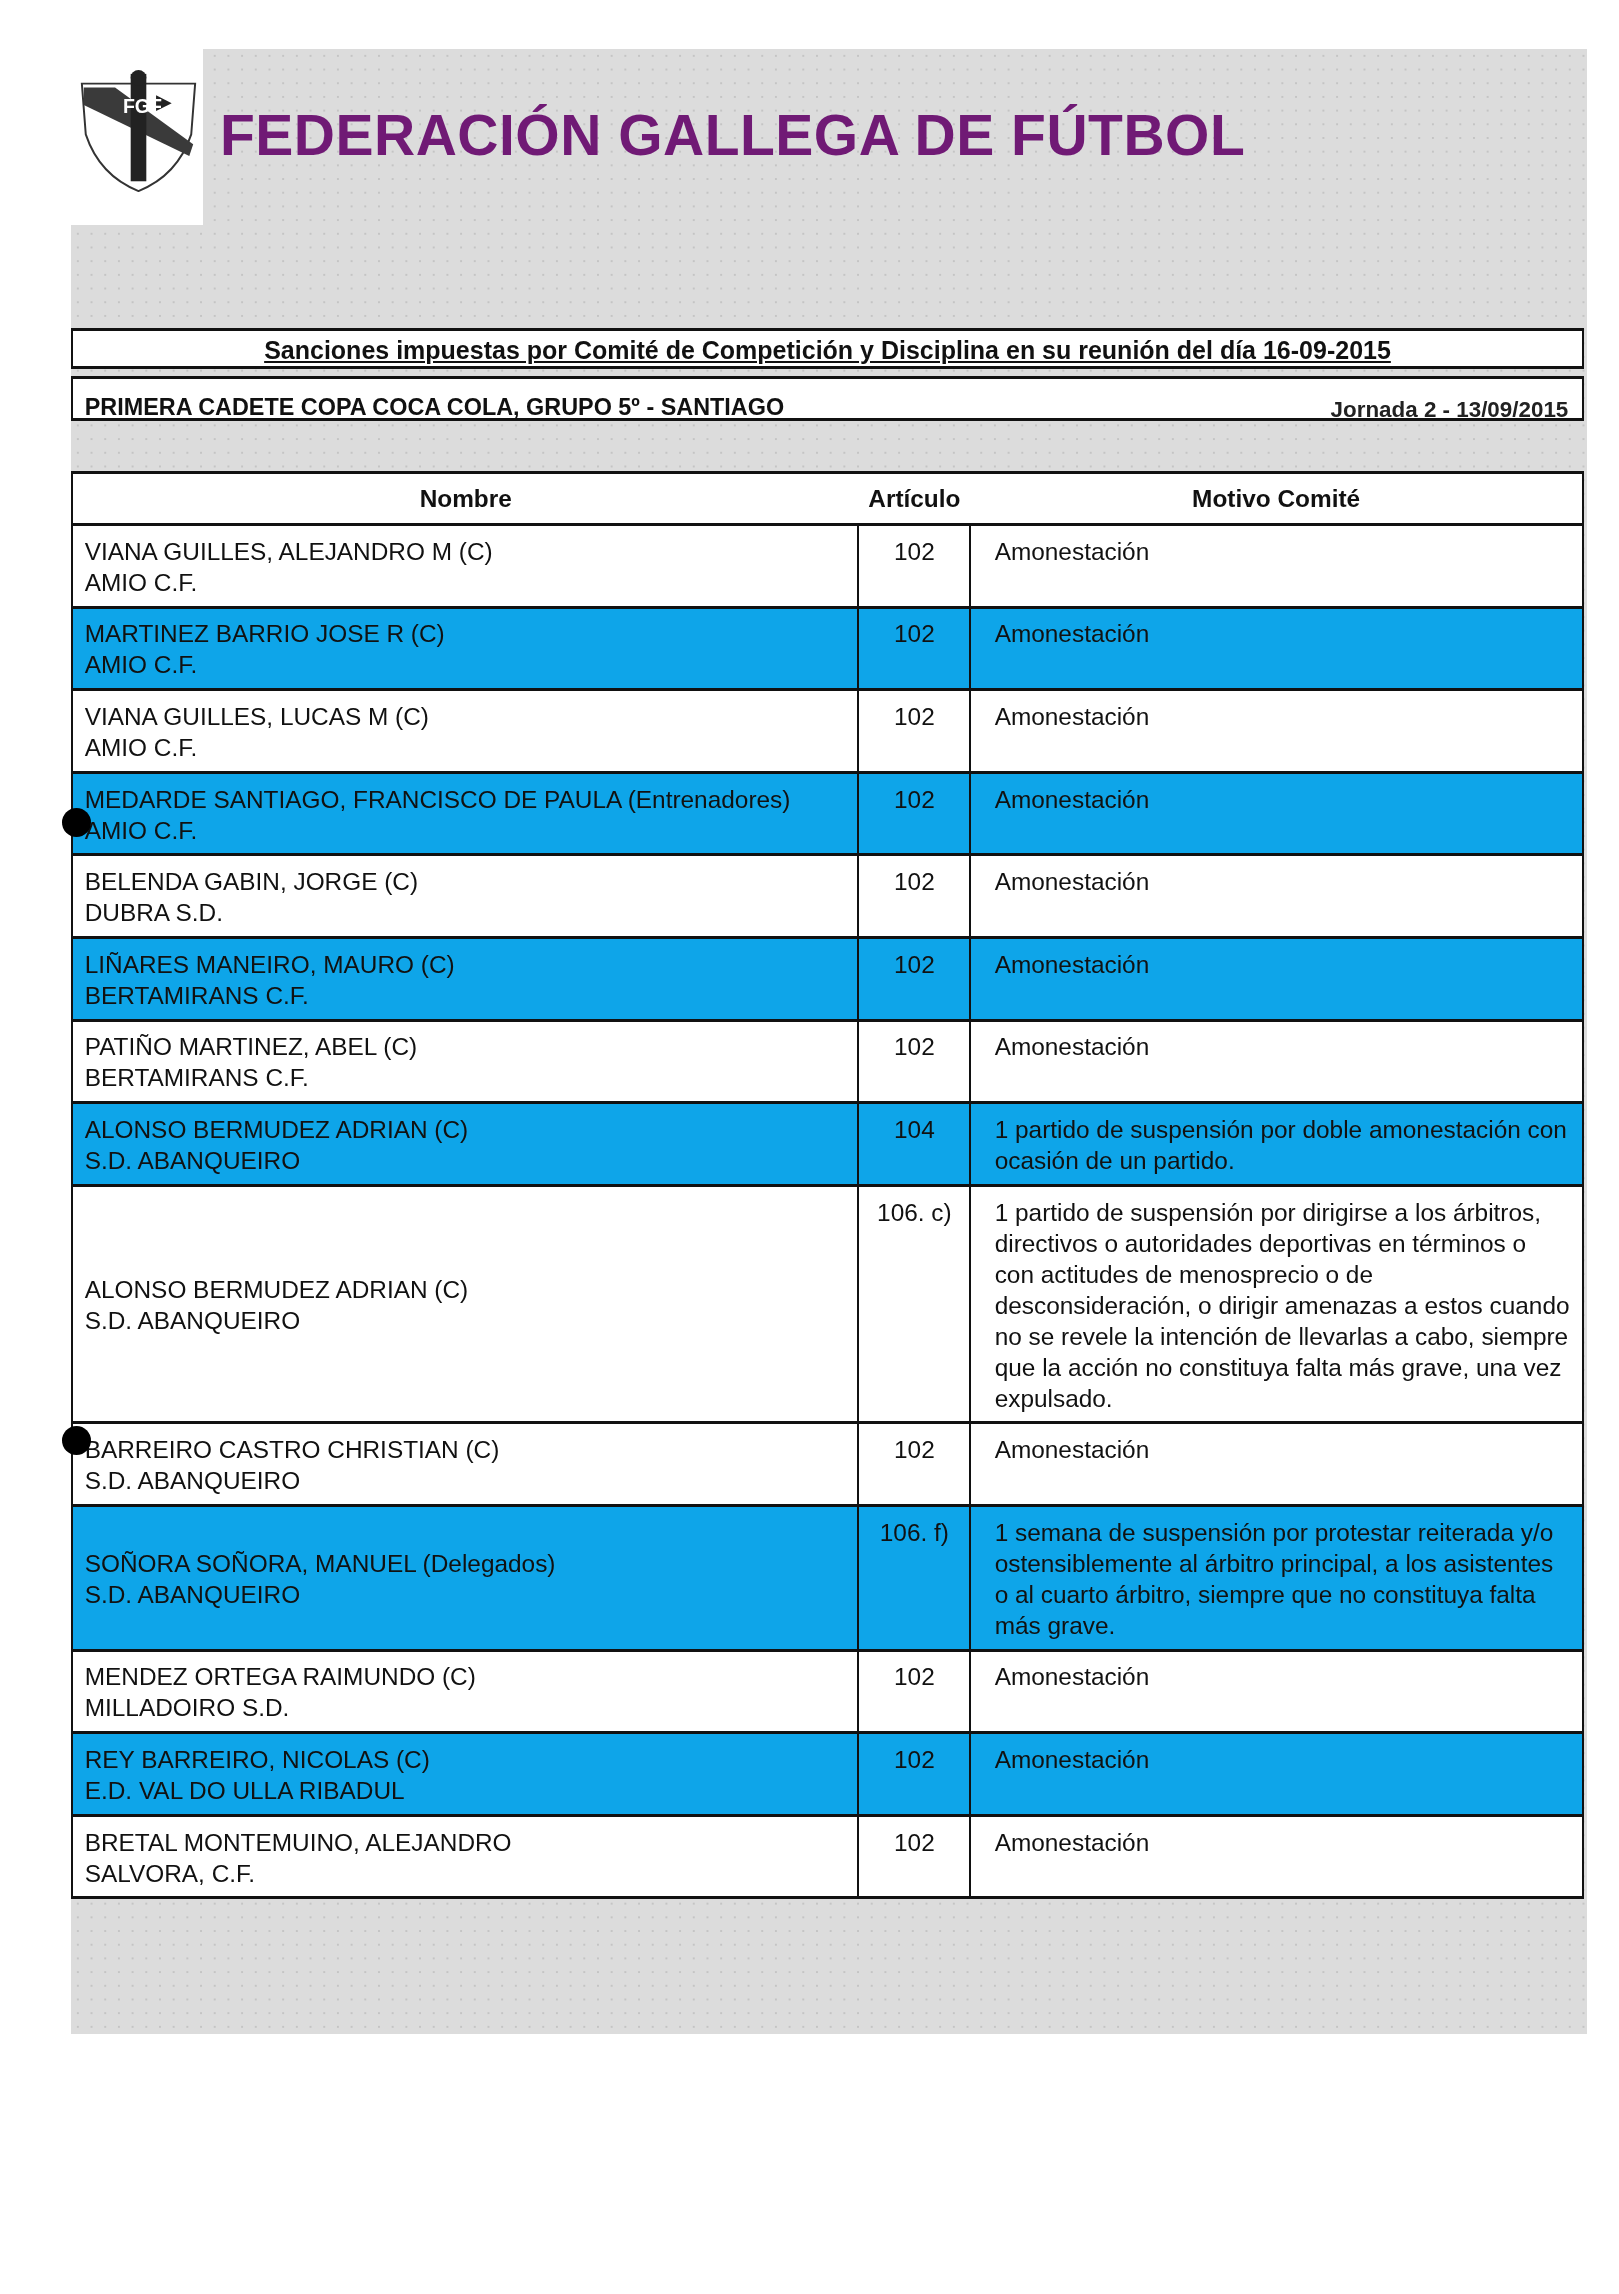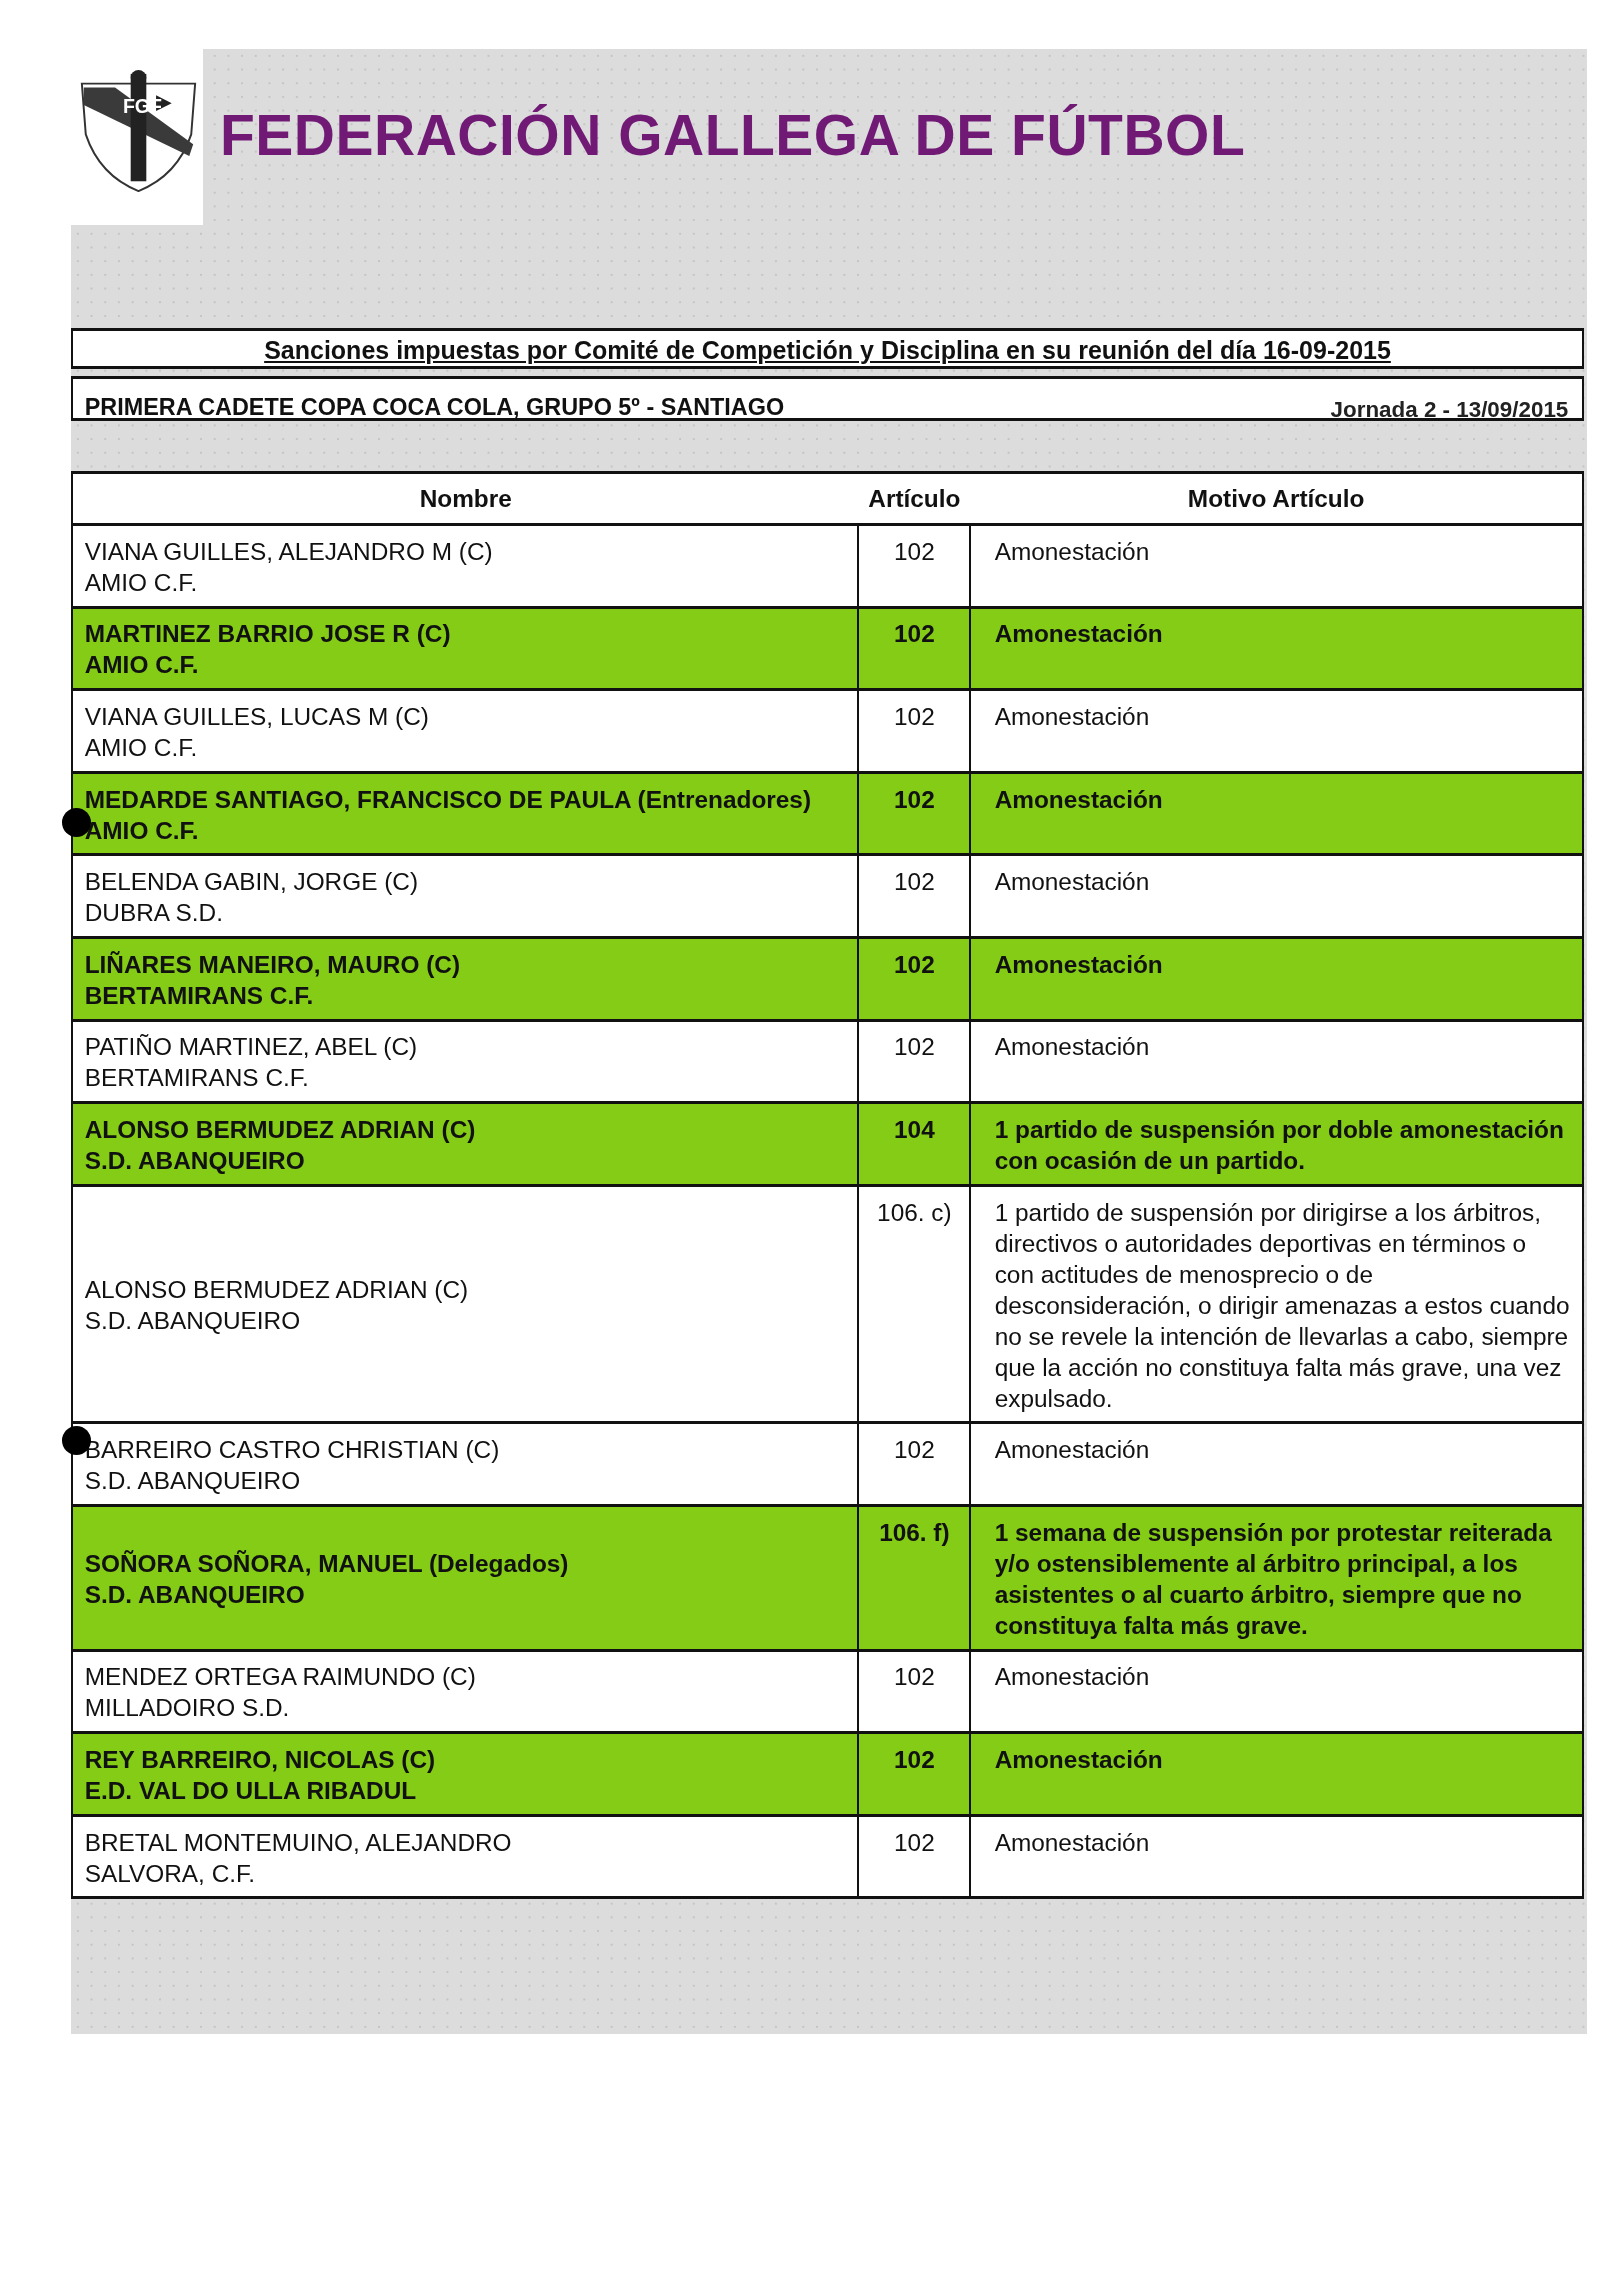--- a/index.html
+++ b/index.html
@@ -44,21 +44,21 @@
     border-left: 2px solid #111; border-right: 2.9px solid #111;
   }
   table.sanctions th {
     font-size: 24.4px; font-weight: bold; height: 49px; padding: 0;
     border-bottom: 3.9px solid #111; text-align: center; vertical-align: middle;
   }
   table.sanctions td {
     font-size: 24.4px; vertical-align: top; padding: 9.8px 9.8px 7.8px 11.7px; line-height: 31px;
     border-bottom: 3.9px solid #111;
   }
-  table.sanctions tr.alt td { background: #84cc16; font-weight: bold; }
+  table.sanctions tr.alt td { background: #0ea5e9; }
   td.name-cell { width: 763px; border-right: 2px solid #111; }
   td.art-cell { width: 102px; border-right: 2px solid #111; text-align: center; padding-left: 3.9px !important; padding-right: 3.9px !important; }
   td.motive-cell { padding-left: 23.4px !important; }
   tr.tall td.name-cell { vertical-align: middle; }
   tr.r1 td { height: 62px; }
   .dot {
     position: absolute; width: 29px; height: 29px; border-radius: 50%; background: #000;
   }
   .dot1 { left: 62px; top: 808px; }
   .dot2 { left: 62px; top: 1426px; }
@@ -85,21 +85,21 @@
 <div class="box comp-box">
   <span class="comp-left">PRIMERA CADETE COPA COCA COLA,  GRUPO 5º - SANTIAGO</span>
   <span class="comp-right">Jornada 2 - 13/09/2015</span>
 </div>
 
 <table class="sanctions">
   <thead>
     <tr>
       <th>Nombre</th>
       <th>Artículo</th>
-      <th>Motivo Artículo</th>
+      <th>Motivo Comité</th>
     </tr>
   </thead>
   <tbody id="rows">
       <tr class="r1">
         <td class="name-cell">
           <div>VIANA GUILLES, ALEJANDRO M (C)</div>
           <div>AMIO C.F.</div>
         </td>
         <td class="art-cell">102</td>
         <td class="motive-cell">Amonestación</td>

